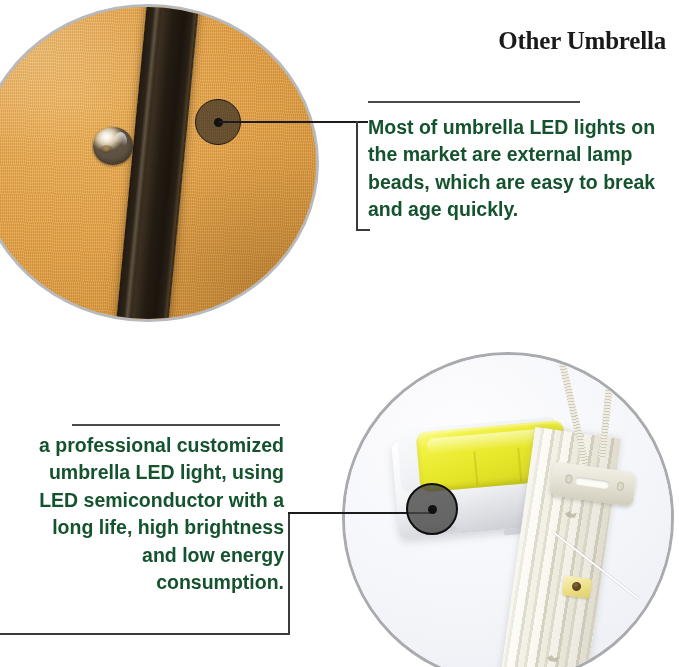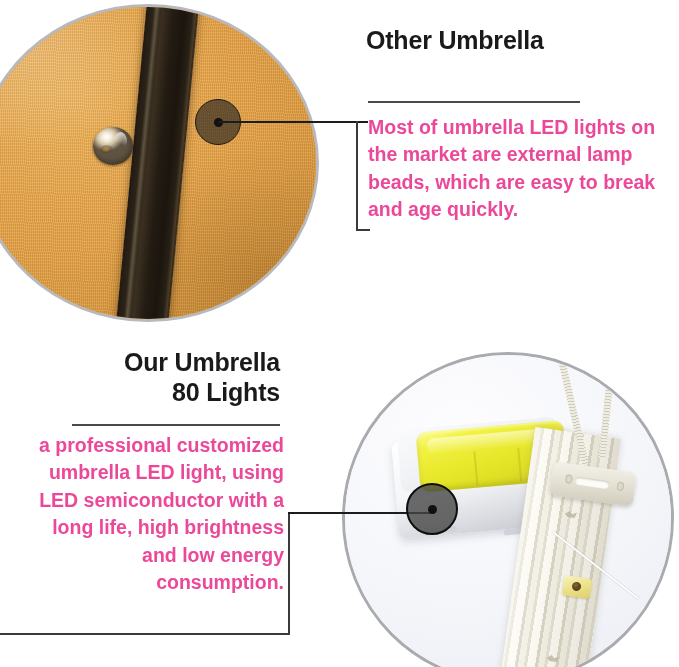--- a/index.html
+++ b/index.html
@@ -347,41 +347,42 @@
     font-weight: bold;
     color: #1a1a1a;
     line-height: 1.18;
     letter-spacing: -0.2px;
   }
   #headline-other {
     left: 366px;
     top: 26px;
     width: 300px;
     font-size: 25px;
-    text-align: left;
+    text-align: right;
+    font-family: Liberation Serif, serif;
   }
   #headline-ours {
     left: 22px;
     top: 348px;
     width: 258px;
     font-size: 25px;
     text-align: right;
   }
   .headline-rule {
     position: absolute;
     height: 2px;
     background: #4a4a4a;
   }
   #rule-other  { left: 368px; top: 101px; width: 212px; }
   #rule-ours   { left: 72px;  top: 424px; width: 208px; }
 
   .bodytext {
     position: absolute;
     font-weight: bold;
-    color: #ec4899;
+    color: #14532d;
     font-size: 19.5px;
     line-height: 1.41;
   }
   #body-other {
     left: 368px;
     top: 114px;
     width: 306px;
     text-align: left;
   }
   #body-ours {
@@ -410,24 +411,20 @@
   <div class="lead-h" style="left:218px; top:121px; width:150px;"></div>
   <div class="lead-v" style="left:356px; top:121px; height:109px;"></div>
   <div class="lead-h" style="left:356px; top:229px; width:14px; background:#3a3a3a;"></div>
 
   <div class="headline" id="headline-other">
     <div>Other Umbrella</div>
   </div>
   <div class="headline-rule" id="rule-other"></div>
   <div class="bodytext" id="body-other">Most of umbrella LED lights on the market are  external lamp beads, which are easy to break and age quickly.</div>
 
-  <div class="headline" id="headline-ours">
-    <div>Our Umbrella</div>
-    <div>80 Lights</div>
-  </div>
   <div class="headline-rule" id="rule-ours"></div>
   <div class="bodytext" id="body-ours">a professional customized umbrella LED light, using LED semiconductor with a long life, high brightness and low energy consumption.</div>
 
   <div class="lead-v" style="left:288px; top:512px; height:122px;"></div>
   <div class="lead-h" style="left:288px; top:512px; width:130px; background:#3a3a3a;"></div>
   <div class="lead-h" style="left:0px; top:633px; width:290px; background:#3a3a3a;"></div>
 
   <div class="photo-circle" id="circle-bottom">
     <div class="lab-bg"></div>
 

